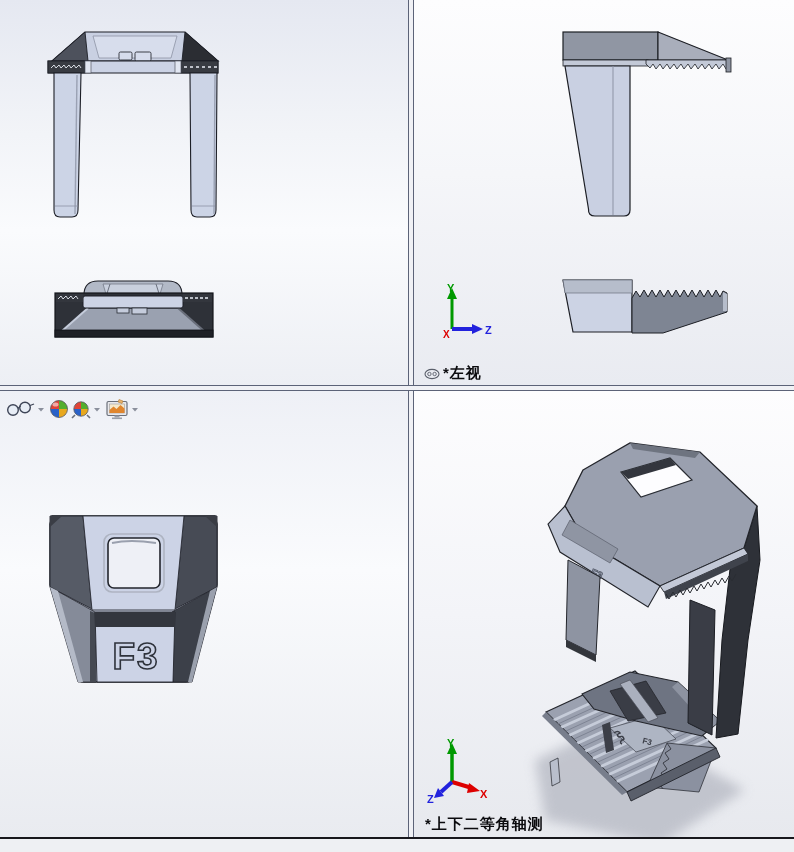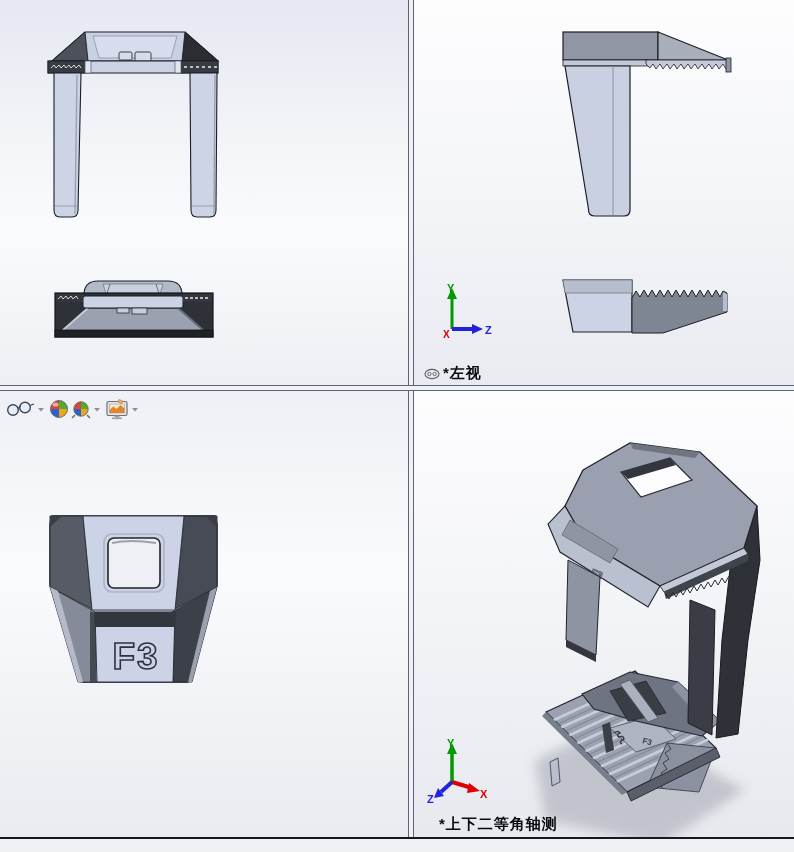--- a/index.html
+++ b/index.html
@@ -16,21 +16,21 @@
     background:linear-gradient(180deg,#fdfdfe 0%,#f3f4f8 50%,#e7e9ee 100%);}
   .divider-v{position:absolute;left:408px;top:0;width:6px;height:837px;
     background:#f0f1f5;border-left:1px solid #5c6378;border-right:1px solid #5c6378;box-sizing:border-box;}
   .divider-h{position:absolute;left:0;top:385px;width:794px;height:6px;
     background:#f0f1f5;border-top:1px solid #5c6378;border-bottom:1px solid #5c6378;box-sizing:border-box;}
   .bottom-line{position:absolute;left:0;top:837px;width:794px;height:2px;background:#17171c;}
   .status-strip{position:absolute;left:0;top:839px;width:794px;height:13px;background:#eef0f3;}
   .view-label{position:absolute;display:flex;align-items:center;gap:3px;color:#0b0b0e;
     font-weight:bold;font-size:15px;letter-spacing:1px;}
   #label-tr{left:10px;top:364px;}
-  #label-br{left:25px;top:424px;}
+  #label-br{left:11px;top:424px;}
   .hud-toolbar{position:absolute;left:4px;top:5px;width:150px;height:26px;}
   svg{display:block;}
   svg text{font-family:"Liberation Sans","DejaVu Sans",sans-serif;}
 </style>
 </head>
 <body>
 
 <div id="app">
 
   <div class="quad" id="quad-tl">

